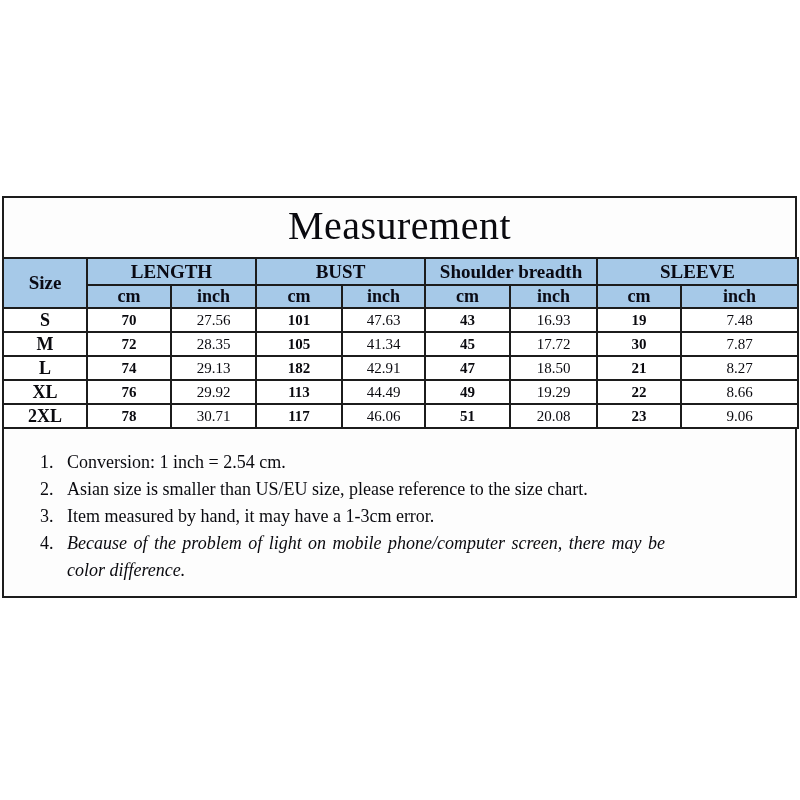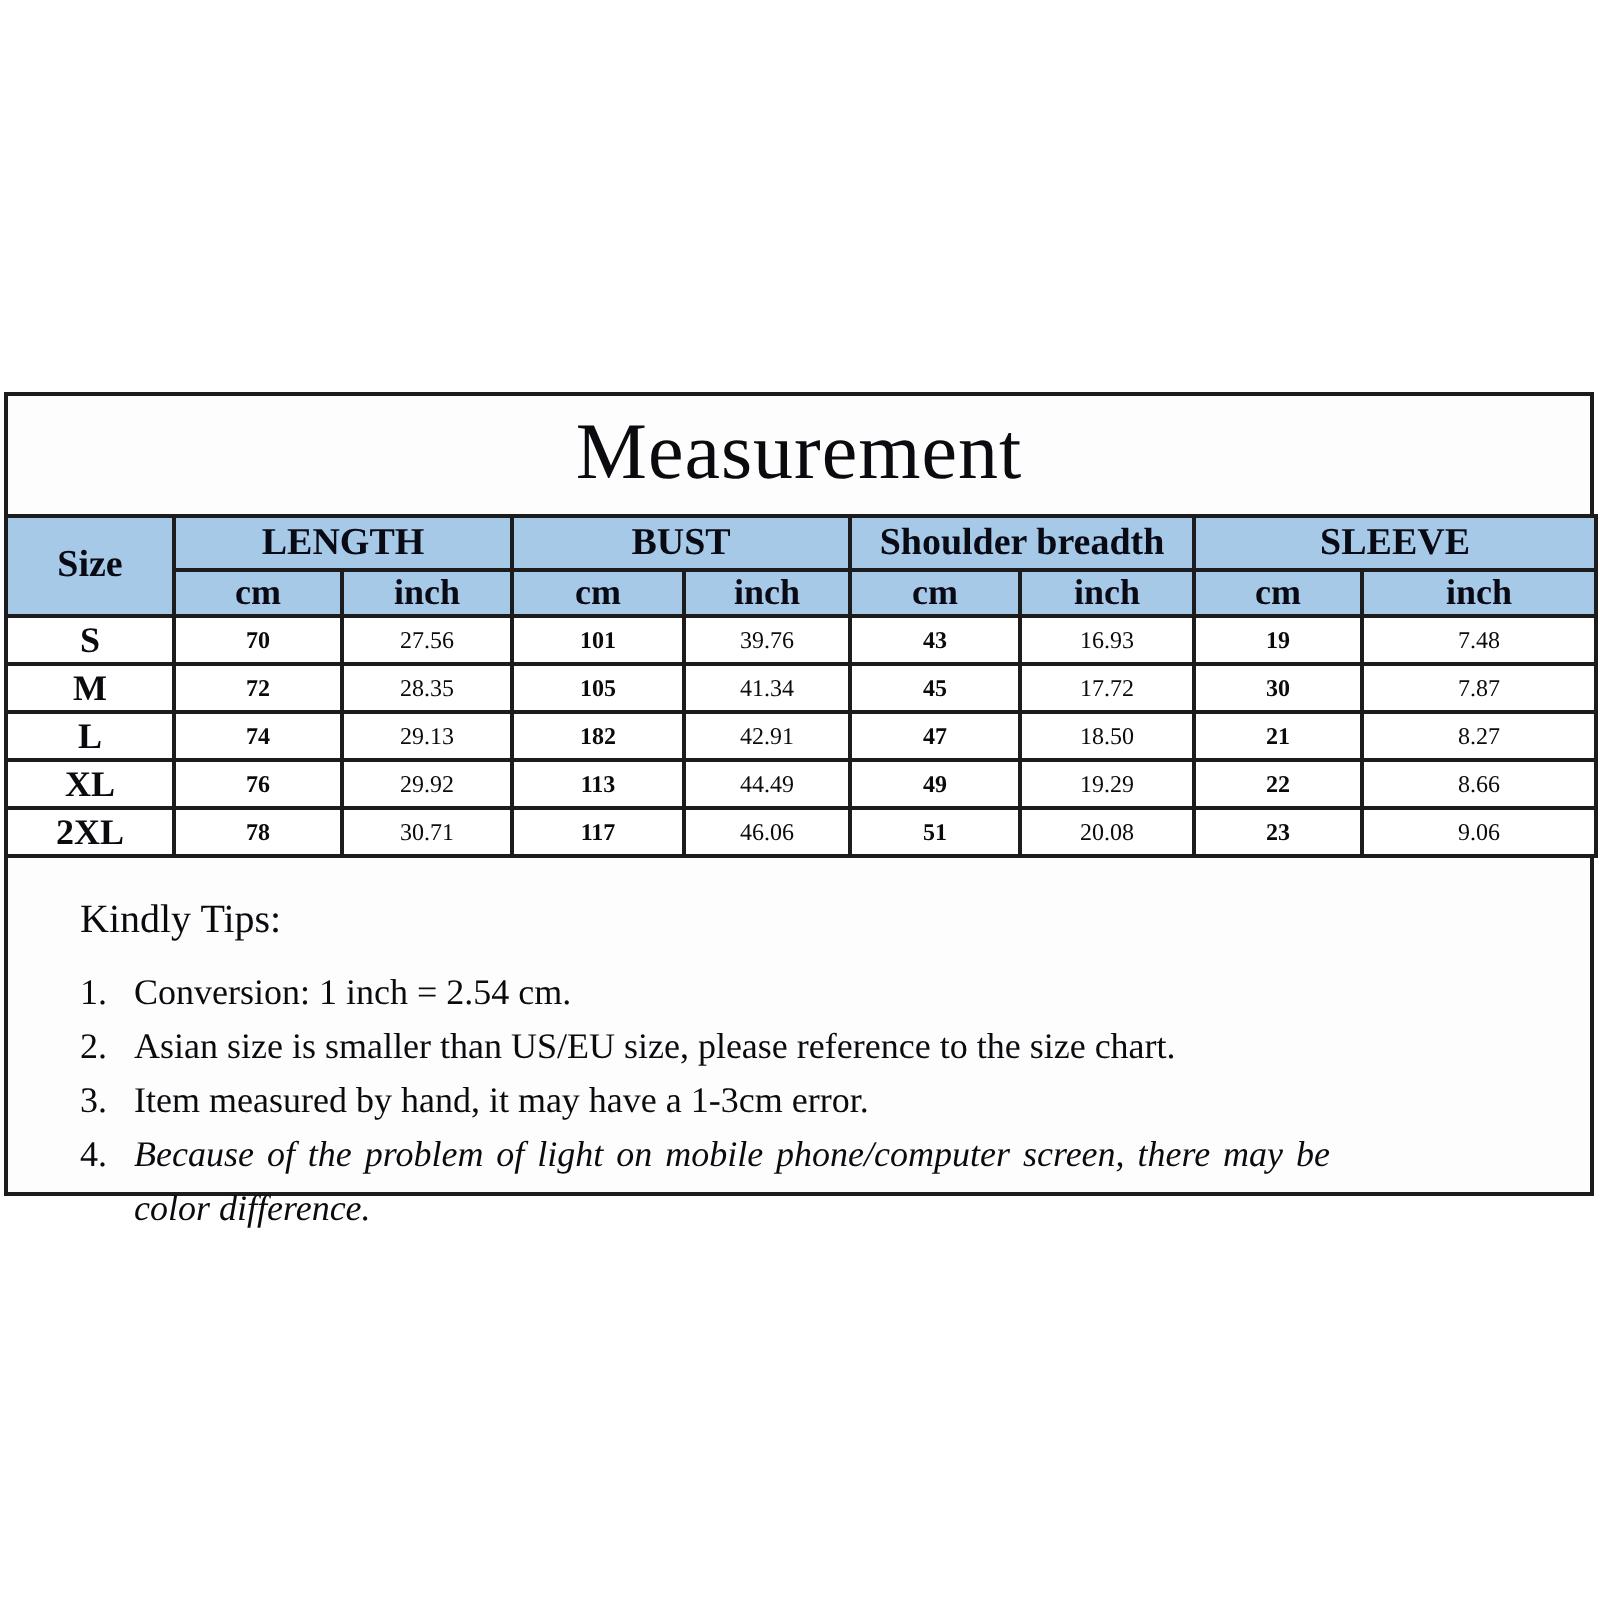--- a/index.html
+++ b/index.html
@@ -42,21 +42,21 @@
   }
   table.size-chart thead th {
     background: #a6c9e8;
     font-weight: 700;
     color: #0a0a14;
   }
   tr.group-row th { height: 27px; font-size: 19px; }
   tr.unit-row  th { height: 16px; font-size: 18px; }
   th.size-head { font-size: 19px; }
   tbody tr { height: 24px; }
-  tbody td { font-size: 12px; background: #ffffff; }
+  tbody td { font-size: 15px; background: #ffffff; }
   td.size-cell { font-weight: 700; font-size: 18px; }
   td.cm-col    { font-weight: 700; }
   td.inch-col  { font-weight: 400; margin-left: 36px; }
   .tips-box {
     height: 169px;
     border: 2px solid #1c1c1c;
     border-top: none;
     background: #fdfdfd;
     padding: 20px 130px 0 36px;
   }
@@ -117,21 +117,21 @@
         <th>cm</th>
         <th>inch</th>
       </tr>
     </thead>
     <tbody>
       <tr>
         <td class="size-cell">S</td>
         <td class="cm-col">70</td>
         <td class="inch-col">27.56</td>
         <td class="cm-col">101</td>
-        <td class="inch-col">39.76</td>
+        <td class="inch-col">47.63</td>
         <td class="cm-col">43</td>
         <td class="inch-col">16.93</td>
         <td class="cm-col">19</td>
         <td class="inch-col">7.48</td>
       </tr>
       <tr>
         <td class="size-cell">M</td>
         <td class="cm-col">72</td>
         <td class="inch-col">28.35</td>
         <td class="cm-col">105</td>
@@ -171,21 +171,20 @@
         <td class="inch-col">46.06</td>
         <td class="cm-col">51</td>
         <td class="inch-col">20.08</td>
         <td class="cm-col">23</td>
         <td class="inch-col">9.06</td>
       </tr>
     </tbody>
   </table>
 
   <div class="tips-box">
-    <div class="tips-heading">Kindly Tips:</div>
     <ol class="tips-list">
       <li>
         <span class="tip-num">1.</span>
         <span class="tip-text">Conversion: 1 inch = 2.54 cm.</span>
       </li>
       <li>
         <span class="tip-num">2.</span>
         <span class="tip-text">Asian size is smaller than US/EU size, please reference to the size chart.</span>
       </li>
       <li>

